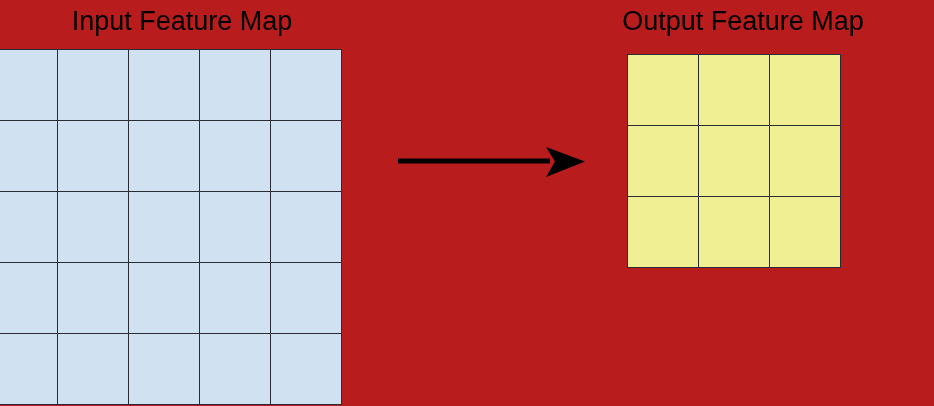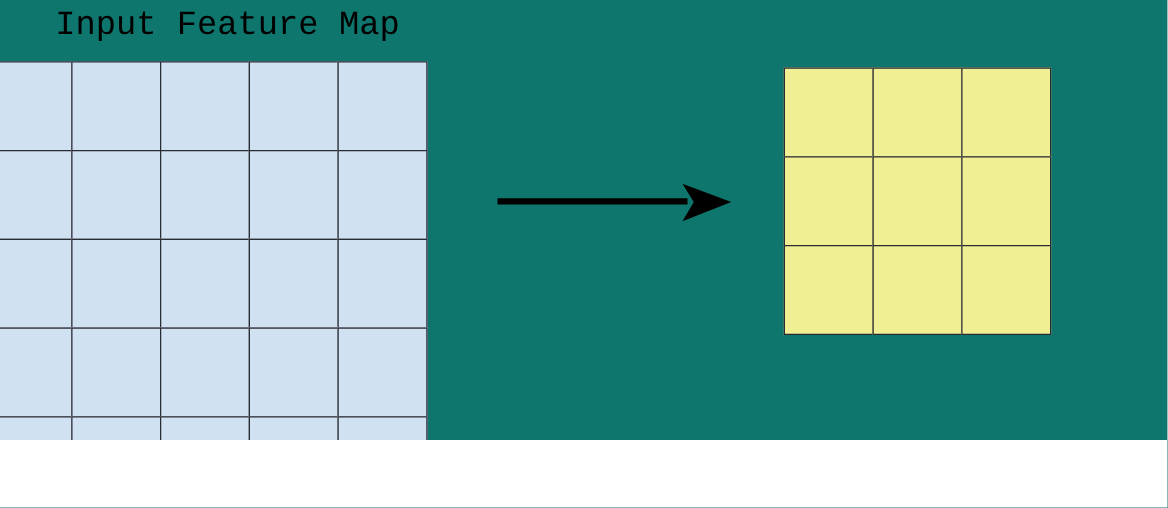--- a/index.html
+++ b/index.html
@@ -3,24 +3,24 @@
 <meta charset="utf-8">
 <style>
   html, body {
     margin: 0;
     padding: 0;
     background: #ffffff;
   }
   #canvas {
     position: relative;
     width: 934px;
-    height: 352px;
-    background: #0f766e;
+    height: 406px;
+    background: #b91c1c;
     overflow: hidden;
-    font-family: Liberation Mono, monospace;
+    font-family: Liberation Sans, sans-serif;
   }
 
   .title {
     position: absolute;
     font-size: 27px;
     line-height: 1;
     color: #000000;
     white-space: nowrap;
     text-align: center;
   }
@@ -117,20 +117,21 @@
     <div class="cell"></div>
     <div class="cell"></div>
     <div class="cell"></div>
   </div>
 
   <svg id="arrow" viewBox="0 0 200 48">
     <line x1="8" y1="23" x2="160" y2="23" stroke="#000000" stroke-width="5"></line>
     <polygon points="156,9 195,23.5 156,39 165,23.5" fill="#000000"></polygon>
   </svg>
 
+  <div class="title" id="output-title">Output Feature Map</div>
 
   <div class="grid" id="output-grid">
     <div class="cell"></div>
     <div class="cell"></div>
     <div class="cell"></div>
 
     <div class="cell"></div>
     <div class="cell"></div>
     <div class="cell"></div>
 

